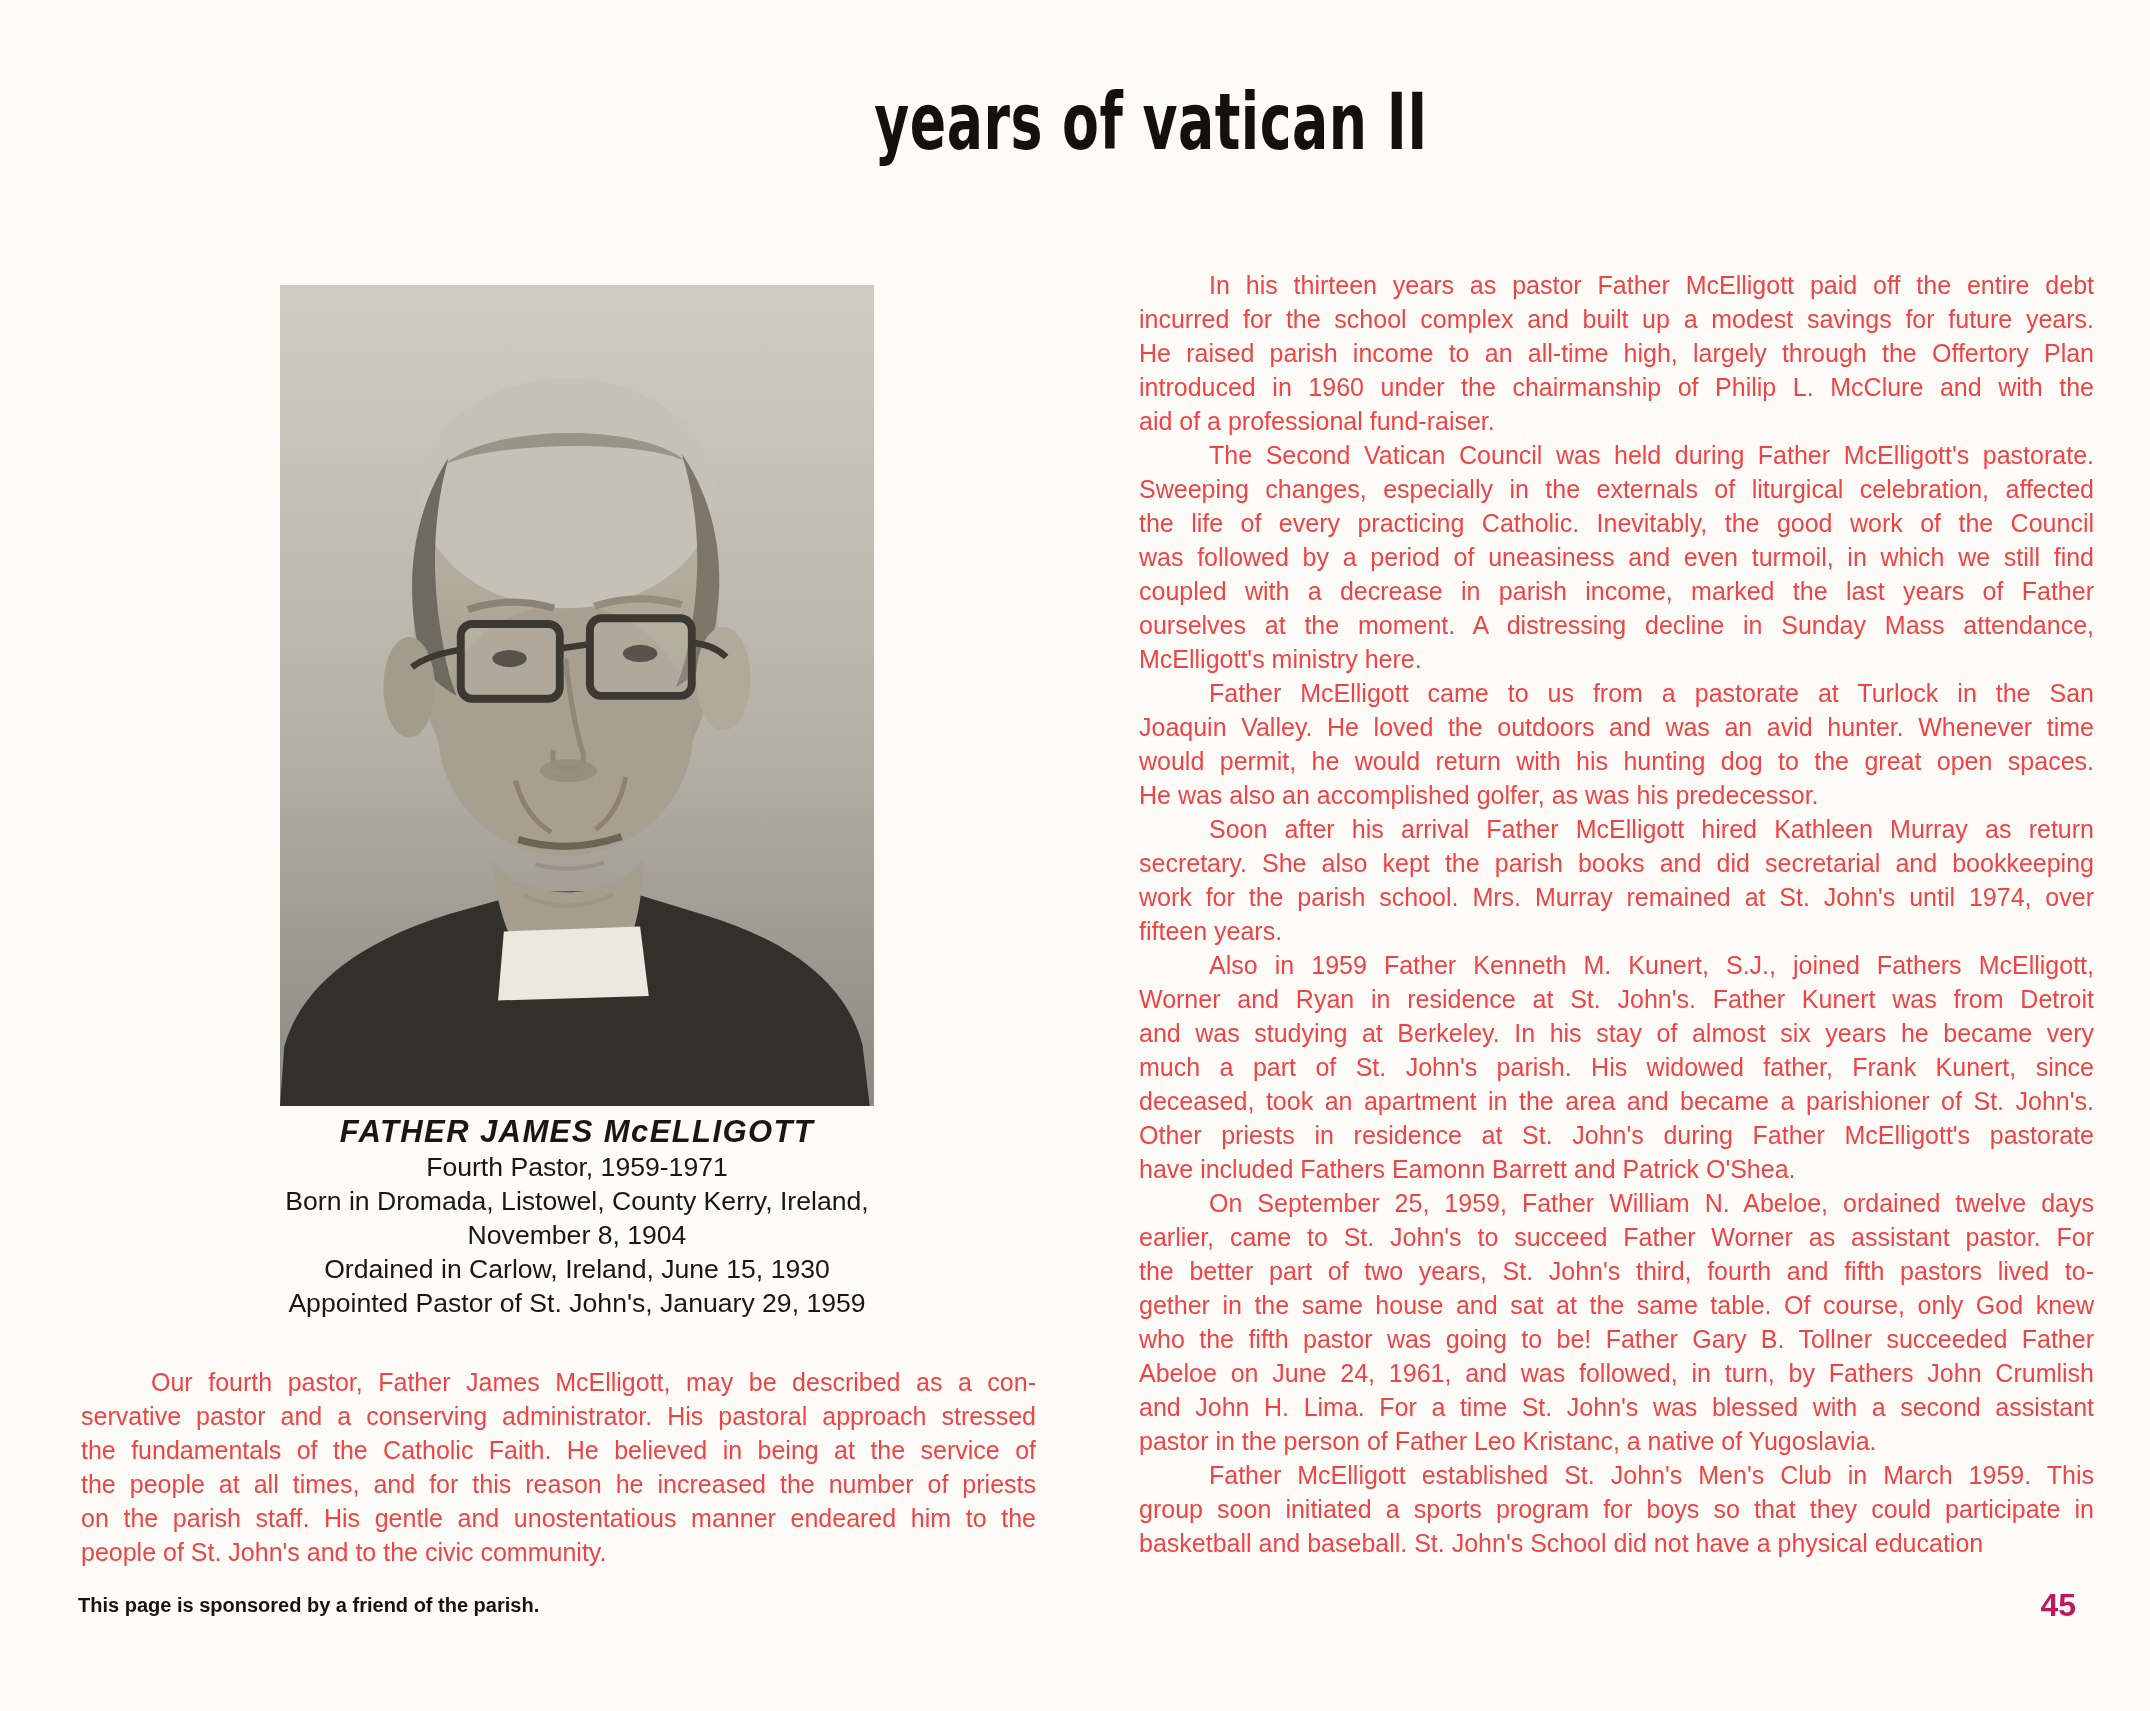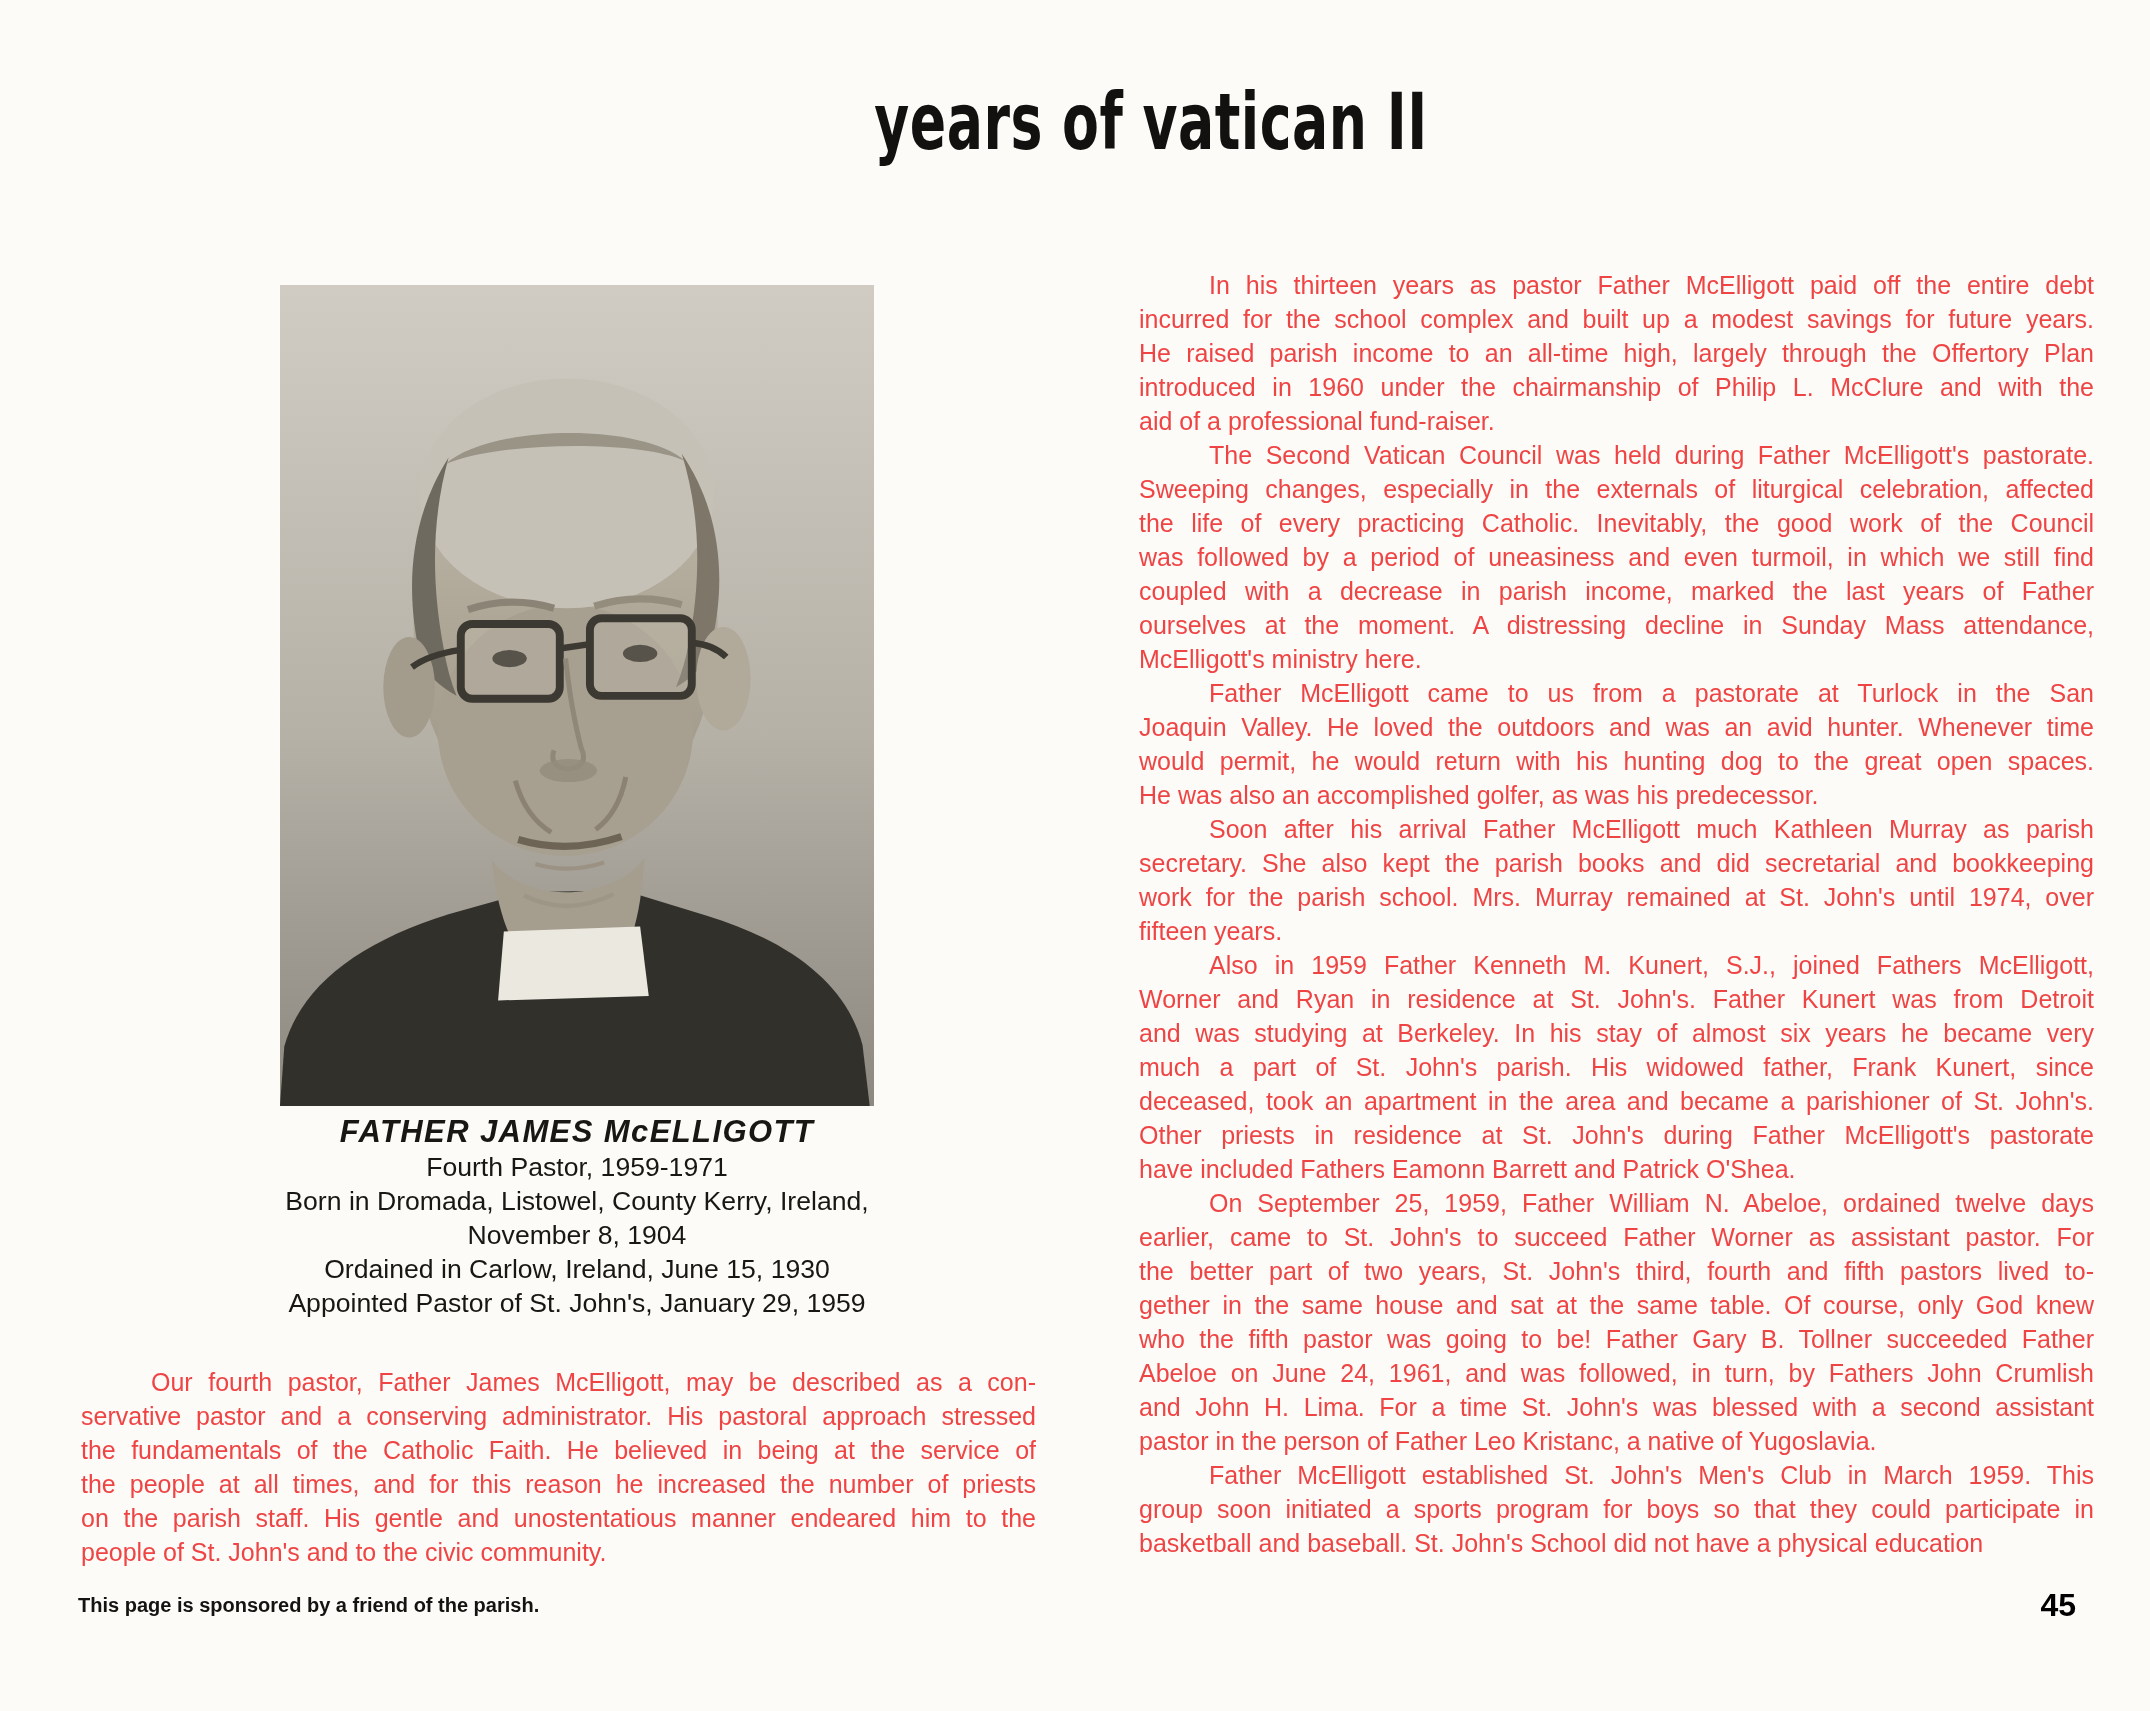--- a/index.html
+++ b/index.html
@@ -64,21 +64,21 @@
     left:78px;top:1594px;
     font-size:20px;
     font-weight:bold;
     color:#141311;
   }
   .page-number{
     position:absolute;
     right:75px;top:1587px;
     font-size:32px;
     font-weight:bold;
-    color:#000000;
+    color:#be185d;
   }
 </style>
 </head>
 <body>
 
 <div class="page">
 
   <h1 class="title"><span class="title-inner">years of vatican II</span></h1>
 
   <figure class="photo" aria-label="Black and white portrait photograph of Father James McElligott, an elderly balding priest wearing horn-rimmed glasses, a dark cassock and white clerical collar">
@@ -165,21 +165,21 @@
         <div class="tline">ourselves at the moment. A distressing decline in Sunday Mass attendance,</div>
         <div class="tline plast">McElligott's ministry here.</div>
       </div>
       <div class="para">
         <div class="tline first">Father McElligott came to us from a pastorate at Turlock in the San</div>
         <div class="tline">Joaquin Valley. He loved the outdoors and was an avid hunter. Whenever time</div>
         <div class="tline">would permit, he would return with his hunting dog to the great open spaces.</div>
         <div class="tline plast">He was also an accomplished golfer, as was his predecessor.</div>
       </div>
       <div class="para">
-        <div class="tline first">Soon after his arrival Father McElligott much Kathleen Murray as parish</div>
+        <div class="tline first">Soon after his arrival Father McElligott hired Kathleen Murray as return</div>
         <div class="tline">secretary. She also kept the parish books and did secretarial and bookkeeping</div>
         <div class="tline">work for the parish school. Mrs. Murray remained at St. John's until 1974, over</div>
         <div class="tline plast">fifteen years.</div>
       </div>
       <div class="para">
         <div class="tline first">Also in 1959 Father Kenneth M. Kunert, S.J., joined Fathers McElligott,</div>
         <div class="tline">Worner and Ryan in residence at St. John's. Father Kunert was from Detroit</div>
         <div class="tline">and was studying at Berkeley. In his stay of almost six years he became very</div>
         <div class="tline">much a part of St. John's parish. His widowed father, Frank Kunert, since</div>
         <div class="tline">deceased, took an apartment in the area and became a parishioner of St. John's.</div>

